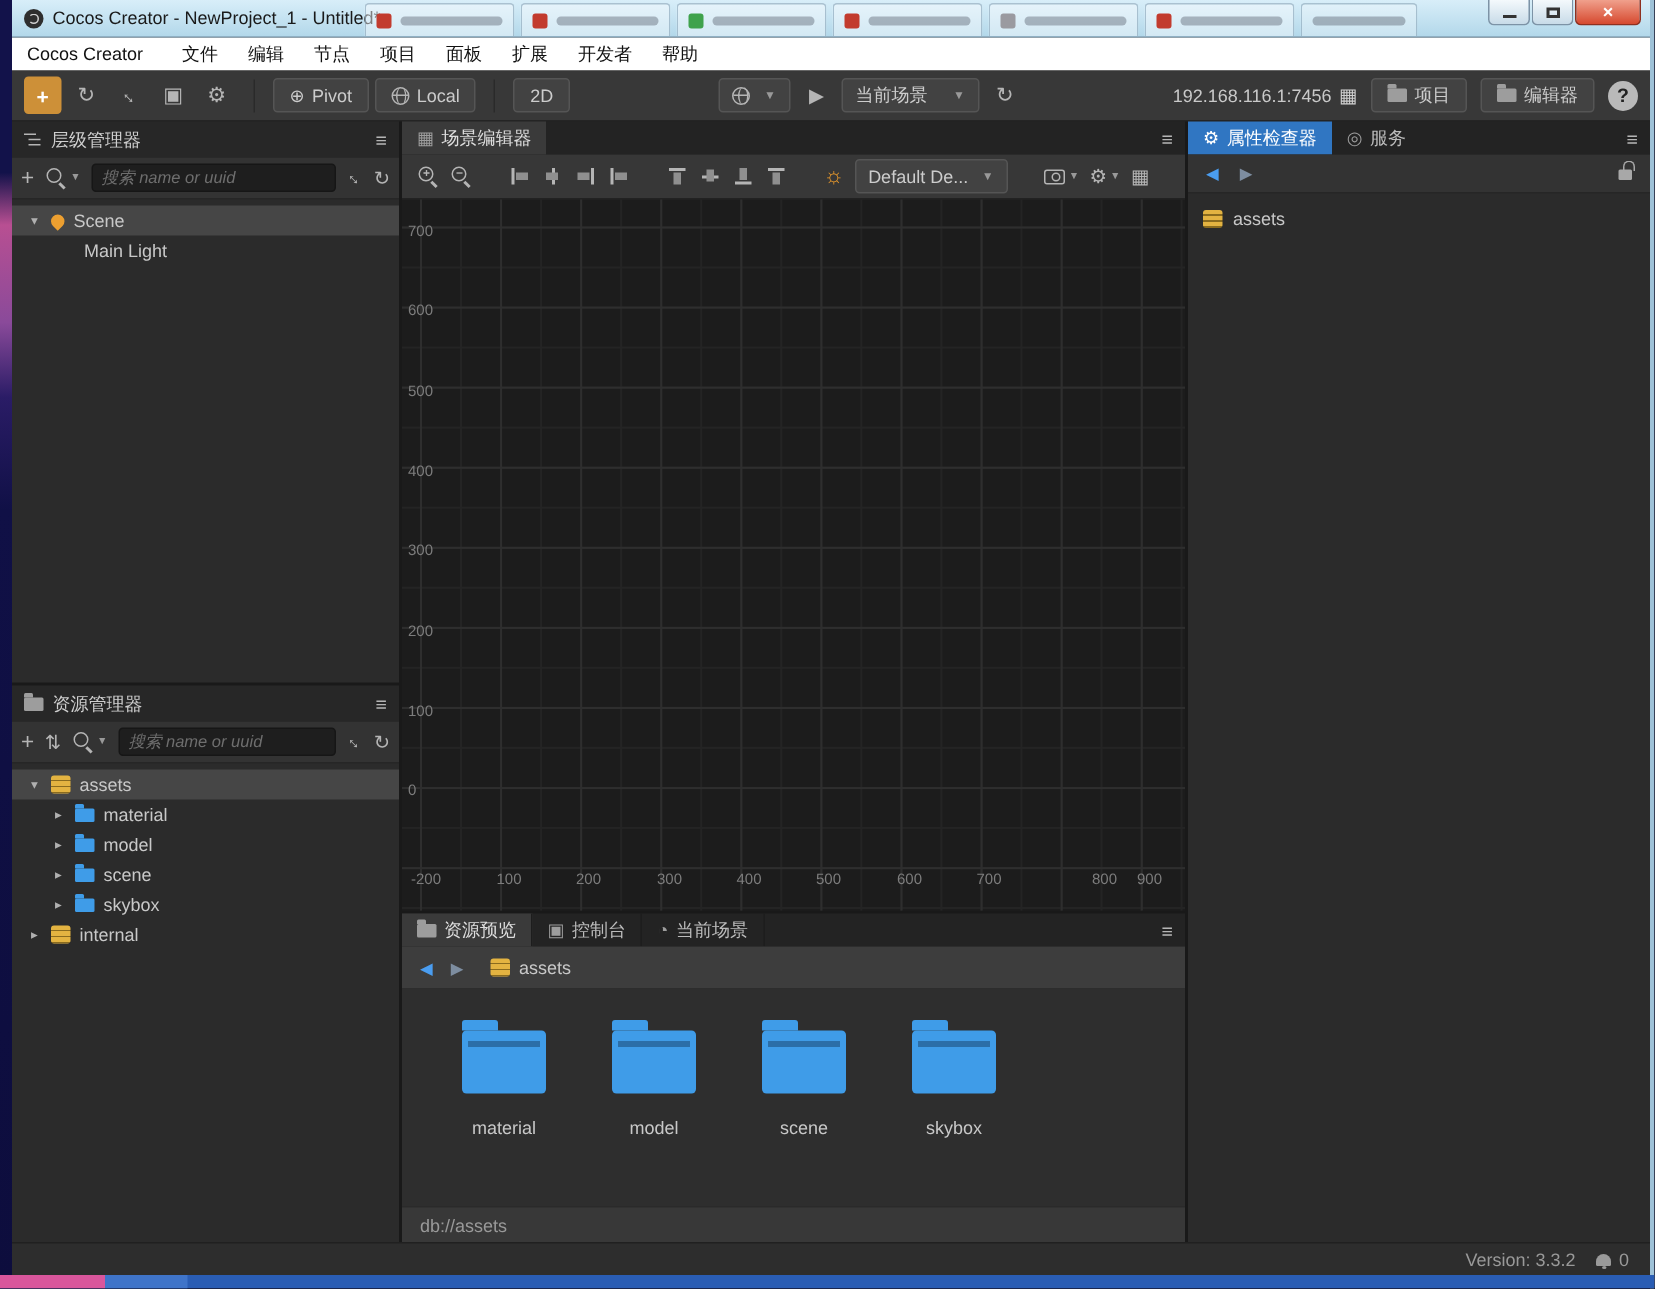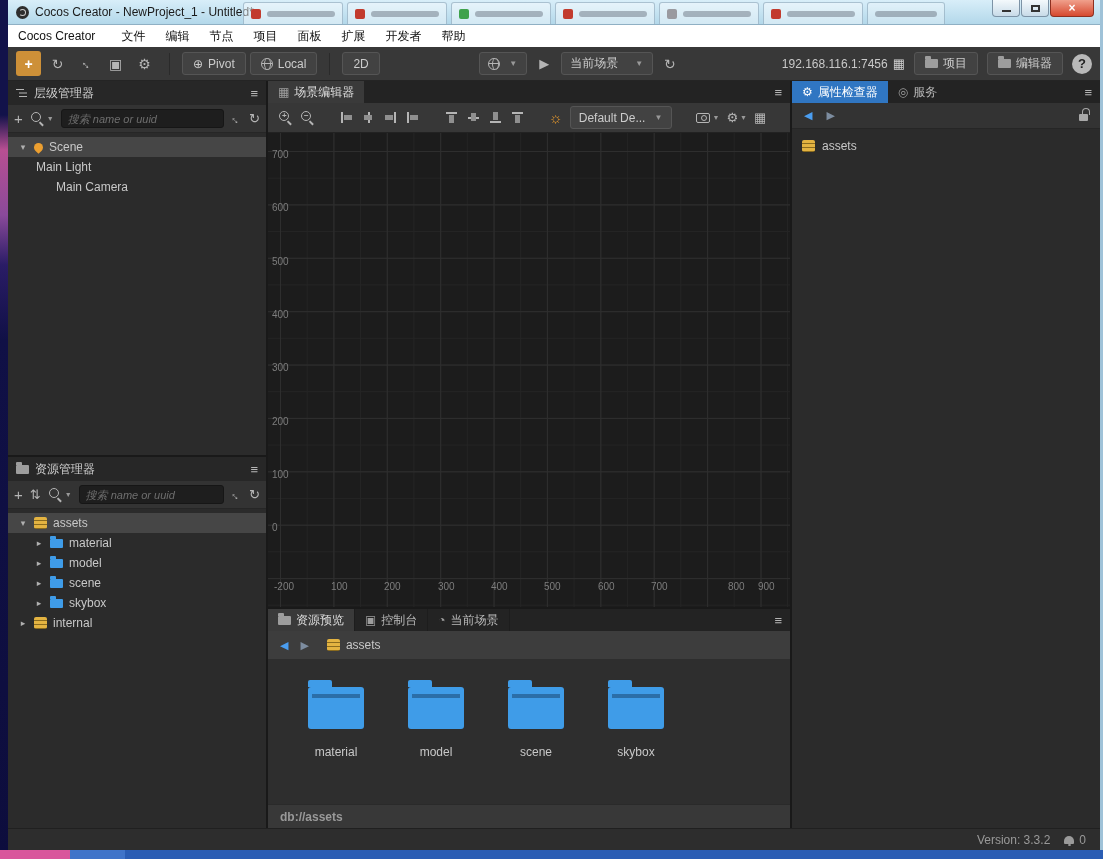--- a/index.html
+++ b/index.html
@@ -158,21 +158,21 @@
   .nav-arrow.on { color:#4a9df0; }
   .bp-crumb { display:flex; align-items:center; gap:6px; font-size:12px; color:#c8c8c8; margin-left:6px; }
   .bp-content { flex:1; background:#2e2e2e; display:flex; padding:14px 0 0 18px; }
   .folder-item { width:100px; display:flex; flex-direction:column; align-items:center; }
   .bigfolder { width:56px; height:42px; background:#3f9ce8; border-radius:3px; position:relative; margin-top:14px; }
   .bigfolder::before { content:''; position:absolute; top:-7px; left:0; width:24px; height:7px;
                        background:#3f9ce8; border-radius:2px 2px 0 0; }
   .bigfolder::after { content:''; position:absolute; top:7px; left:4px; right:4px; height:4px; background:#2b6ea8; }
   .folder-label { font-size:12px; color:#c8c8c8; margin-top:16px; }
   .bp-path { height:24px; background:#383838; display:flex; align-items:center; padding:0 12px;
-             font-size:12px; color:#999; border-top:1px solid #2a2a2a; flex:0 0 auto;font-weight:bold; }
+             font-size:12px; color:#999; border-top:1px solid #2a2a2a; flex:0 0 auto; }
 
   
   .insp-tab.active { background:#3076c2; color:#fff; }
   .insp-nav { height:26px; background:#333; display:flex; align-items:center; gap:14px; padding:0 12px;
               border-bottom:1px solid #262626; flex:0 0 auto; }
   .insp-nav .lockwrap { margin-left:auto; }
   .insp-content { flex:1; background:#2b2b2b; padding:10px 10px; }
   .insp-item { display:flex; align-items:center; gap:7px; font-size:12px; color:#c8c8c8; }
 
   
@@ -323,25 +323,22 @@
               <span class="rot45" style="font-size:11px">↔</span>
             </span>
           <span class="pt-ico">↻</span>
         </div>
         <div class="tree">
           <div class="trow sel">
             <span class="caret">▾</span>
             <span class="drop-ico"></span>
             <span>Scene</span>
           </div>
-          <div class="trow" style="padding-left:28px">
+          <div class="trow" style="padding-left:48px">
             <span>Main Light</span>
-          </div>
-          <div class="trow" style="padding-left:48px">
-            <span>Main Camera</span>
           </div>
         </div>
       </div>
 
       <div style="flex:1;display:flex;flex-direction:column">
         <div class="panel-header">
           <span class="folder-s gray"></span>
           <span>资源管理器</span>
           <span class="burger">≡</span>
         </div>

